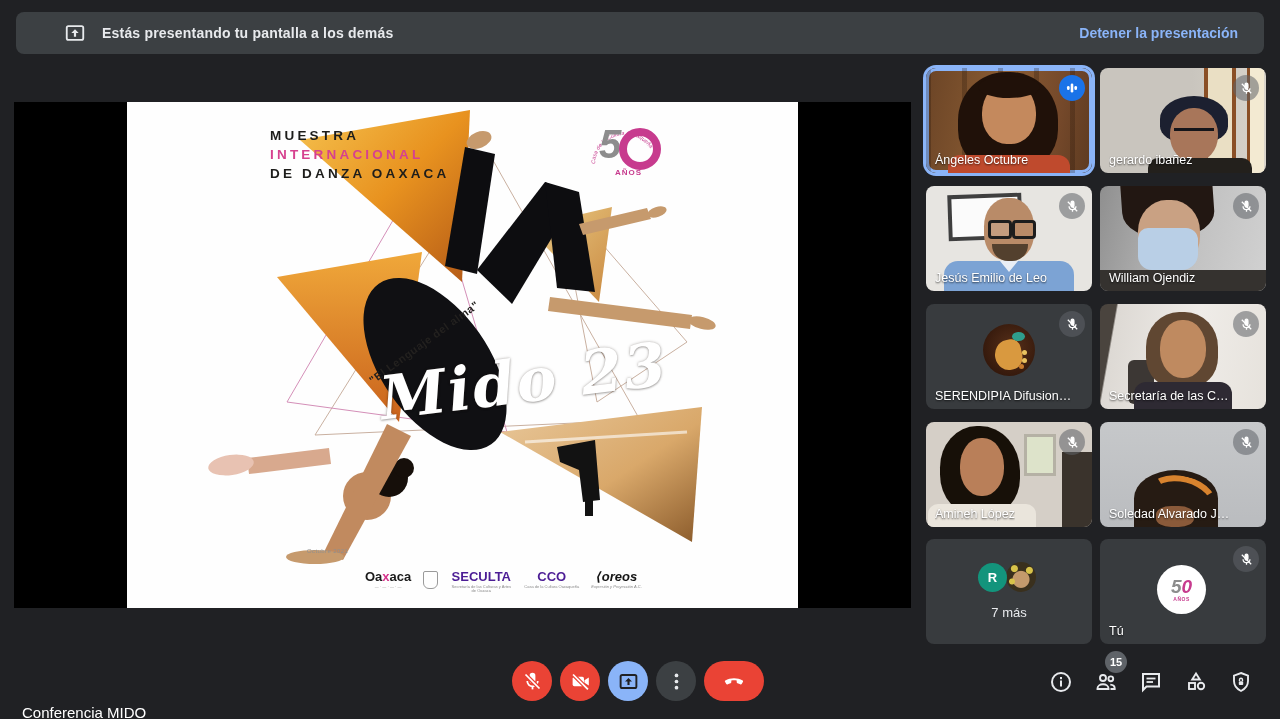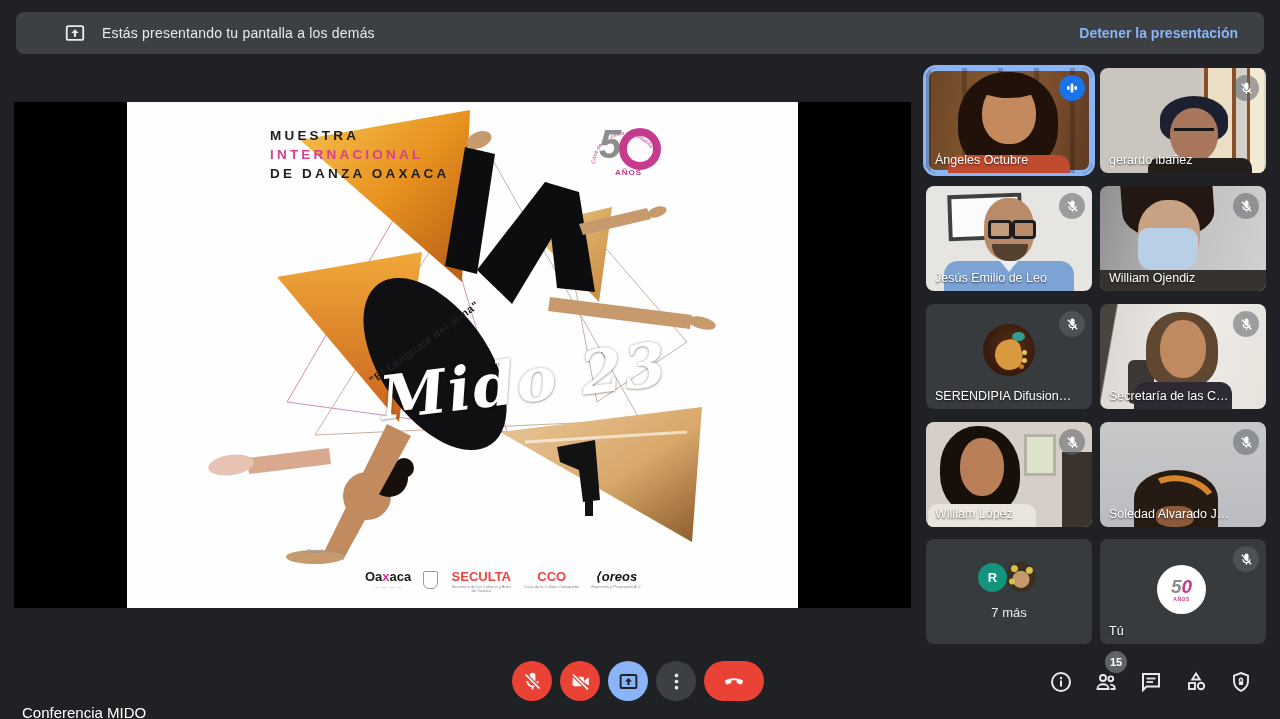--- a/index.html
+++ b/index.html
@@ -3,21 +3,21 @@
 <meta charset="utf-8">
 <style>
   html,body{margin:0;padding:0;background:#202124;}
   #app{position:relative;width:1280px;height:719px;background:#202124;overflow:hidden;
        font-family:"Liberation Sans","DejaVu Sans",sans-serif;color:#e8eaed;}
 
   
   .banner{position:absolute;left:16px;top:12px;width:1248px;height:42px;background:#3c4043;
           border-radius:8px;display:flex;align-items:center;}
   .banner .bicon{margin-left:48px;width:22px;height:22px;color:#e8eaed;}
-  .banner .btext{margin-left:16px;font-size:14px;font-weight:400;color:#e8eaed;letter-spacing:.2px;}
+  .banner .btext{margin-left:16px;font-size:14px;font-weight:700;color:#e8eaed;letter-spacing:.2px;}
   .banner .bstop{margin-left:auto;margin-right:26px;font-size:14px;font-weight:700;color:#8ab4f8;cursor:pointer;}
 
   
   .feed{position:absolute;left:14px;top:102px;width:897px;height:506px;background:#000;}
   .slide{position:absolute;left:113px;top:0;width:671px;height:506px;background:#fefefe;overflow:hidden;}
   .slide-title{position:absolute;left:143px;top:24px;font-weight:700;font-size:13.5px;line-height:19px;
                letter-spacing:3.2px;color:#1d1d1b;}
   .slide-title .pink{color:#d6418f;}
   .logo50{position:absolute;left:458px;top:18px;width:78px;height:74px;}
   .logo50 .five{position:absolute;left:14px;top:2px;font-size:40px;font-weight:800;color:#8d8d8d;font-style:italic;}
@@ -29,21 +29,21 @@
   .script{position:absolute;left:252px;top:244px;font-family:"DejaVu Serif",serif;font-style:italic;
           font-weight:700;font-size:60px;color:#ffffff;transform:rotate(-7deg);
           text-shadow:0 0 3px rgba(40,30,20,.35), 0 1px 2px rgba(0,0,0,.25);letter-spacing:2px;}
   .slide-date{position:absolute;left:180px;top:446px;font-size:6px;color:#8f8f8f;letter-spacing:.4px;}
   .footer-logos{position:absolute;left:238px;top:468px;display:flex;align-items:flex-start;gap:12px;}
   .flogo{text-align:center;line-height:1;}
   .flogo .big{font-size:13px;font-weight:800;}
   .flogo .sub{font-size:4px;color:#8a8a8a;margin-top:2px;max-width:62px;}
   .oax{color:#1a1a1a;}
   .oax .x{color:#d6338c;}
-  .red{color:#ef4444;text-align:center;}
+  .red{color:#4c1d95;text-align:center;}
   .kor{color:#141414;font-style:italic;}
   .crest{width:13px;height:16px;border:1.5px solid #9a9a9a;border-radius:2px 2px 6px 6px;margin-top:1px;}
 
   
   .tile{position:absolute;width:166px;height:105px;border-radius:8px;overflow:hidden;background:#3c4043;}
   .tile .name{position:absolute;left:9px;bottom:6px;font-size:12.5px;font-weight:500;color:#fff;
               text-shadow:0 1px 2px rgba(0,0,0,.7);max-width:150px;white-space:nowrap;overflow:hidden;z-index:6;}
   .mute{position:absolute;right:7px;top:7px;width:26px;height:26px;border-radius:50%;
         background:rgba(95,99,104,.55);display:flex;align-items:center;justify-content:center;z-index:6;}
   .mute svg{width:15px;height:15px;}
@@ -385,21 +385,21 @@
     <div class="mute">
       <svg viewBox="0 0 24 24">
           <g stroke="#fff" stroke-width="2" fill="none">
         <rect x="9.7" y="3.5" width="4.6" height="9.5" rx="2.3" fill="#fff"></rect>
         <path d="M6.5 11.5a5.5 5.5 0 0 0 11 0"></path>
             <line x1="12" y1="17" x2="12" y2="20.5"></line>
         <line x1="4.5" y1="4.5" x2="19.5" y2="19.5"></line>
           </g>
         </svg>
     </div>
-    <div class="name">William López</div>
+    <div class="name">Amineh López</div>
   </div>
 
   <div class="tile" id="t8">
     <div class="shape hair"></div>
       <div class="shape band"></div>
       <div class="shape face"></div>
     <div class="mute">
       <svg viewBox="0 0 24 24">
           <g stroke="#fff" stroke-width="2" fill="none">
         <rect x="9.7" y="3.5" width="4.6" height="9.5" rx="2.3" fill="#fff"></rect>

